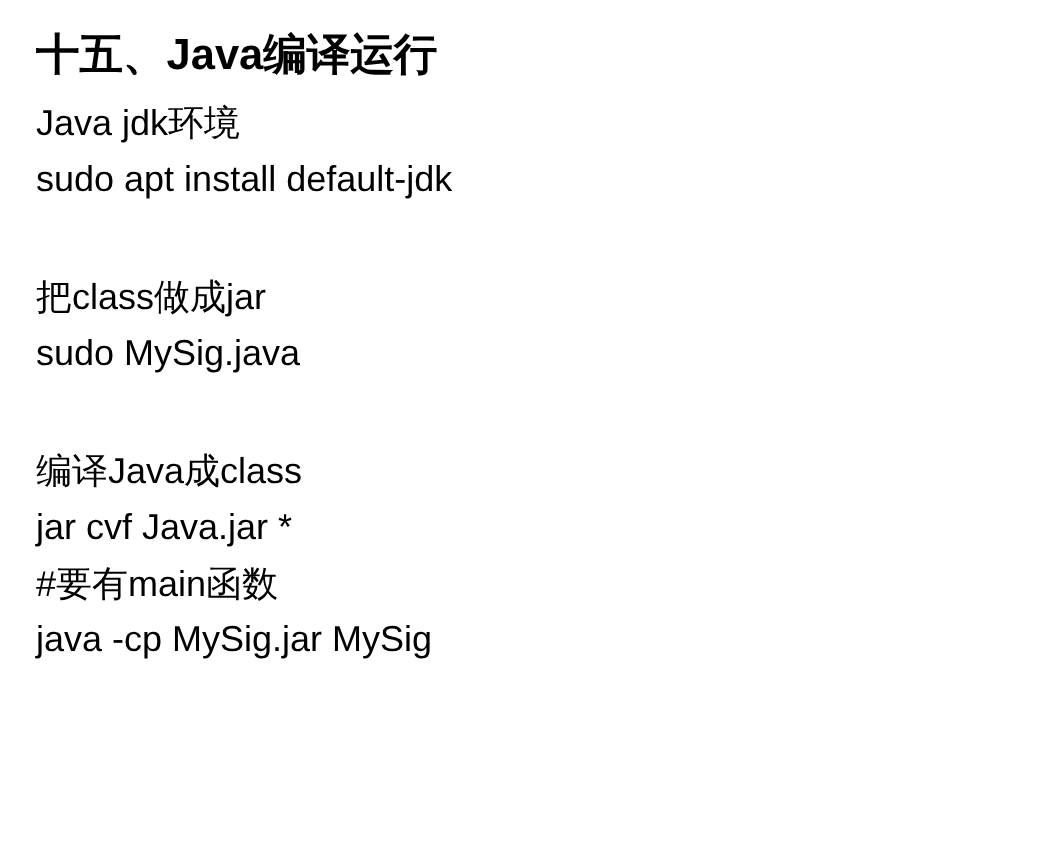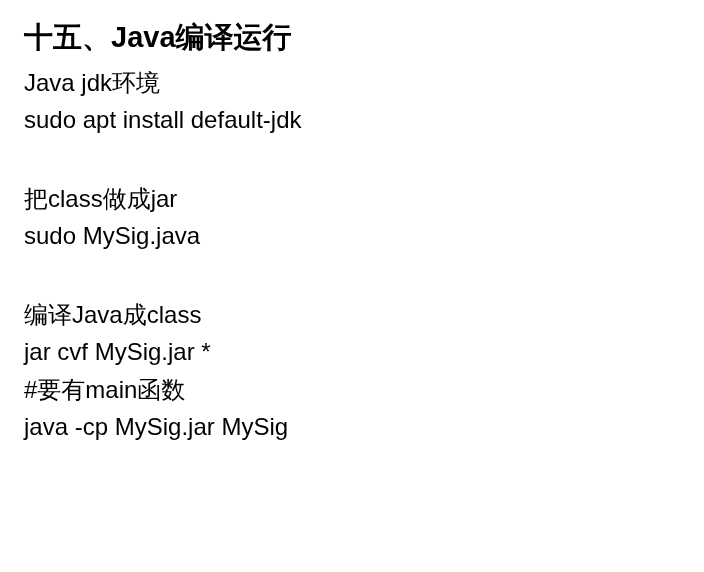--- a/index.html
+++ b/index.html
@@ -39,15 +39,15 @@
 <div class="line">sudo apt install default-jdk</div>
 
 <div class="blank"></div>
 
 <div class="line">把class做成jar</div>
 <div class="line">sudo MySig.java</div>
 
 <div class="blank"></div>
 
 <div class="line">编译Java成class</div>
-<div class="line">jar cvf MySig.jar *</div>
+<div class="line">jar cvf Java.jar *</div>
 <div class="line">#要有main函数</div>
 <div class="line">java -cp MySig.jar MySig</div>
 
 </body></html>

